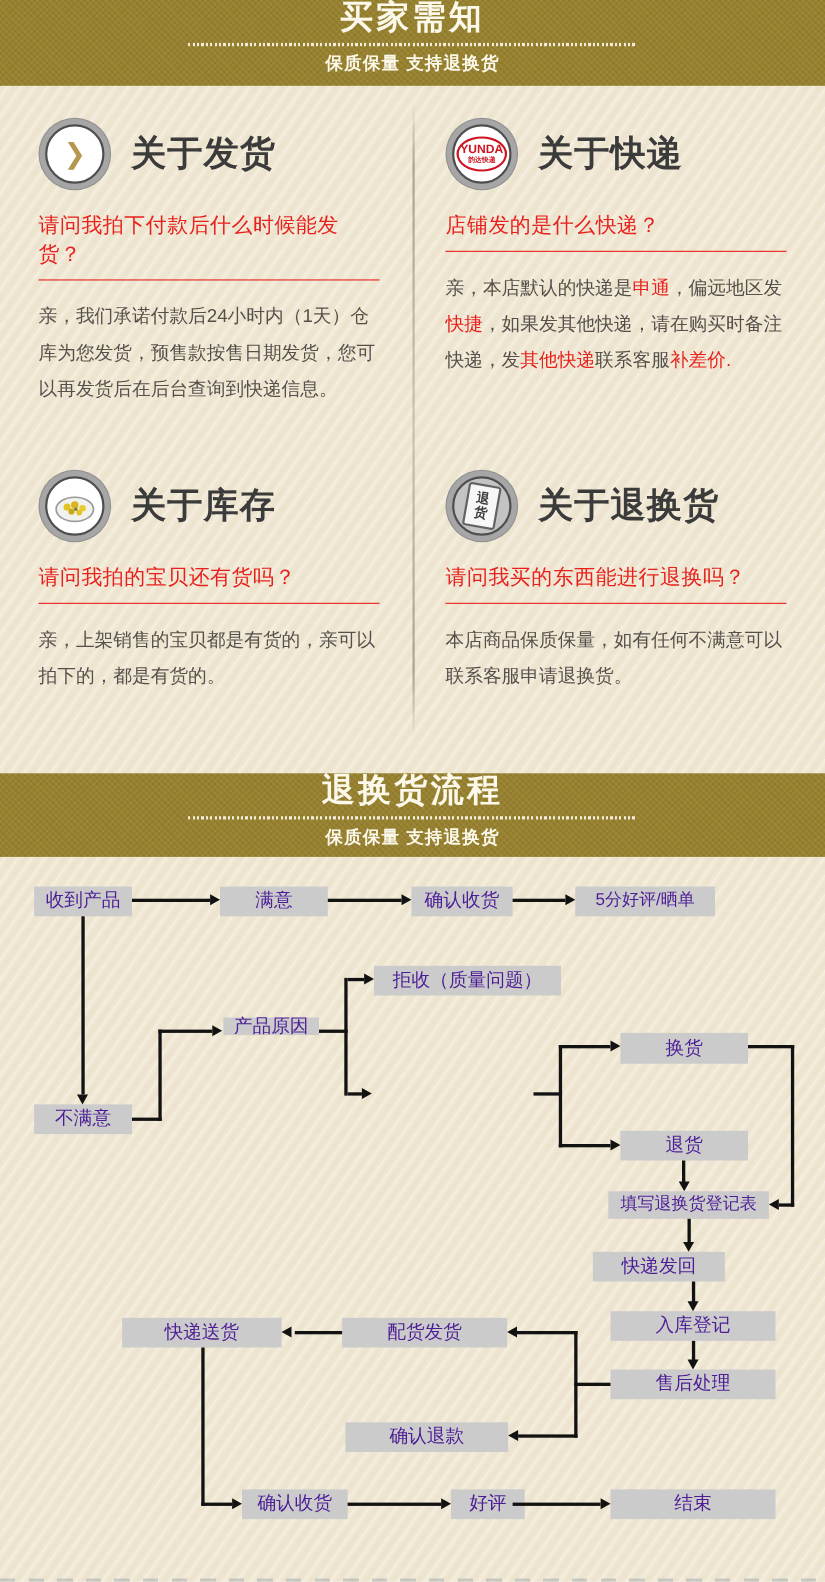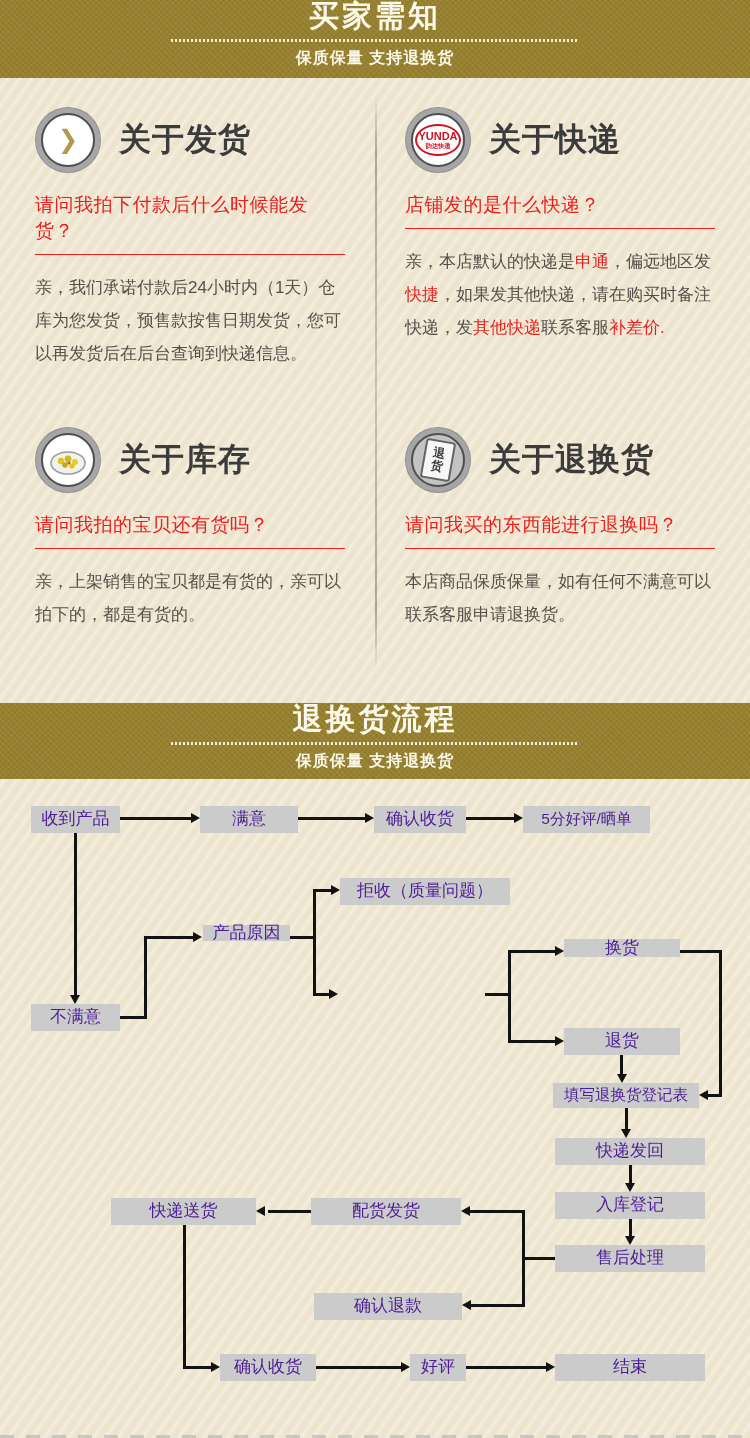--- a/index.html
+++ b/index.html
@@ -133,32 +133,32 @@
   </div>
 
   <div class="flow">
 
     <div class="node" style="left:31px;top:27px;width:89px;height:27px">收到产品</div>
     <div class="node" style="left:200px;top:27px;width:98px;height:27px">满意</div>
     <div class="node" style="left:374px;top:27px;width:92px;height:27px">确认收货</div>
     <div class="node sm" style="left:523px;top:27px;width:127px;height:27px">5分好评/晒单</div>
     <div class="node" style="left:340px;top:99px;width:170px;height:27px">拒收（质量问题）</div>
     <div class="node" style="left:203px;top:146px;width:87px;height:16px">产品原因</div>
-    <div class="node" style="left:564px;top:160px;width:116px;height:18px">换货</div>
+    <div class="node" style="left:564px;top:160px;width:116px;height:28px">换货</div>
     <div class="node" style="left:564px;top:249px;width:116px;height:27px">退货</div>
     <div class="node" style="left:31px;top:225px;width:89px;height:27px">不满意</div>
     <div class="node sm" style="left:553px;top:304px;width:146px;height:25px">填写退换货登记表</div>
-    <div class="node" style="left:555px;top:359px;width:150px;height:27px">快递发回</div>
+    <div class="node" style="left:539px;top:359px;width:120px;height:27px">快递发回</div>
     <div class="node" style="left:555px;top:413px;width:150px;height:27px">入库登记</div>
     <div class="node" style="left:555px;top:466px;width:150px;height:27px">售后处理</div>
     <div class="node" style="left:311px;top:419px;width:150px;height:27px">配货发货</div>
     <div class="node" style="left:111px;top:419px;width:145px;height:27px">快递送货</div>
     <div class="node" style="left:314px;top:514px;width:148px;height:27px">确认退款</div>
     <div class="node" style="left:220px;top:575px;width:96px;height:27px">确认收货</div>
-    <div class="node" style="left:410px;top:575px;width:56px;height:27px">好评</div>
+    <div class="node" style="left:410px;top:575px;width:67px;height:27px">好评</div>
     <div class="node" style="left:555px;top:575px;width:150px;height:27px">结束</div>
 
     <div class="ln" style="left:120px;top:38px;width:71px;height:3px"></div>
     <div class="ar r" style="left:191px;top:34px"></div>
     <div class="ln" style="left:298px;top:38px;width:67px;height:3px"></div>
     <div class="ar r" style="left:365px;top:34px"></div>
     <div class="ln" style="left:466px;top:38px;width:48px;height:3px"></div>
     <div class="ar r" style="left:514px;top:34px"></div>
 
     <div class="ln" style="left:74px;top:54px;width:3px;height:162px"></div>

